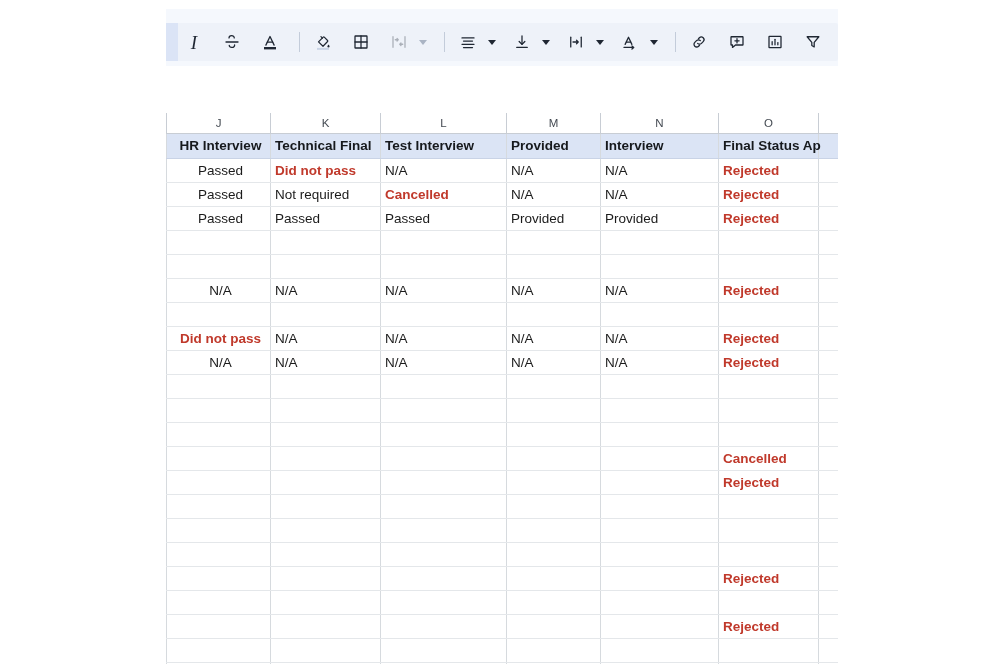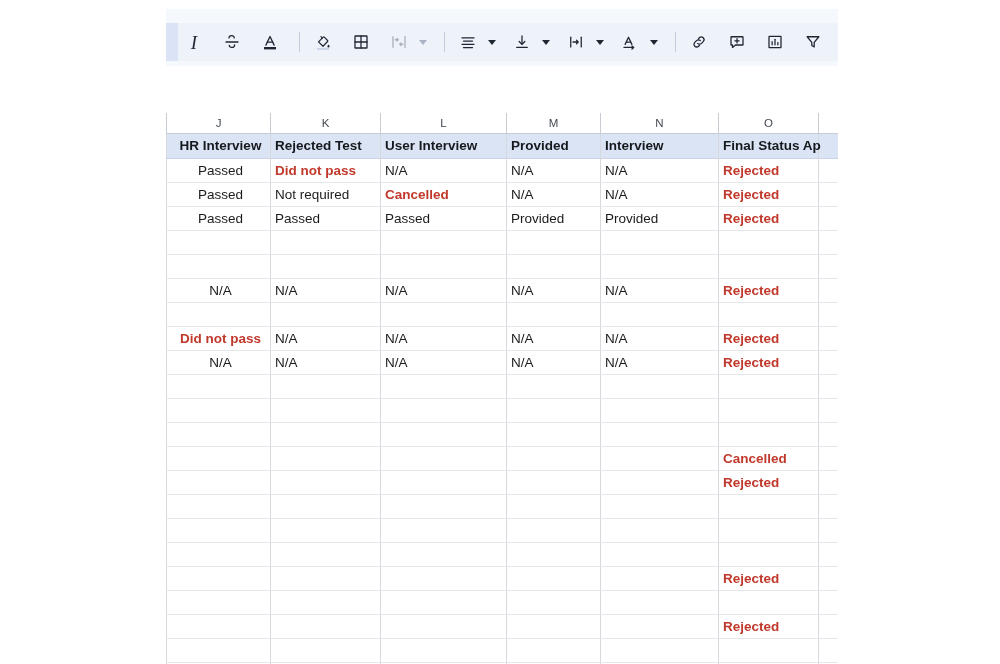--- a/index.html
+++ b/index.html
@@ -327,22 +327,22 @@
             <th class="colhead">L</th>
             <th class="colhead">M</th>
             <th class="colhead">N</th>
             <th class="colhead">O</th>
             <th class="colhead blank"></th>
           </tr>
       </thead>
       <tbody id="sheet-body">
           <tr class="header-row">
             <td class="cell first">HR Interview</td>
-            <td class="cell">Rejected Test</td>
-            <td class="cell">User Interview</td>
+            <td class="cell">Technical Final</td>
+            <td class="cell">Test Interview</td>
             <td class="cell">Provided</td>
             <td class="cell">Interview</td>
             <td class="cell overflow">
               <span class="ovf">Final Status Ap</span>
             </td>
             <td class="cell tail"></td>
           </tr>
           <tr>
             <td class="cell first">Passed</td>
             <td class="cell red">Did not pass</td>

